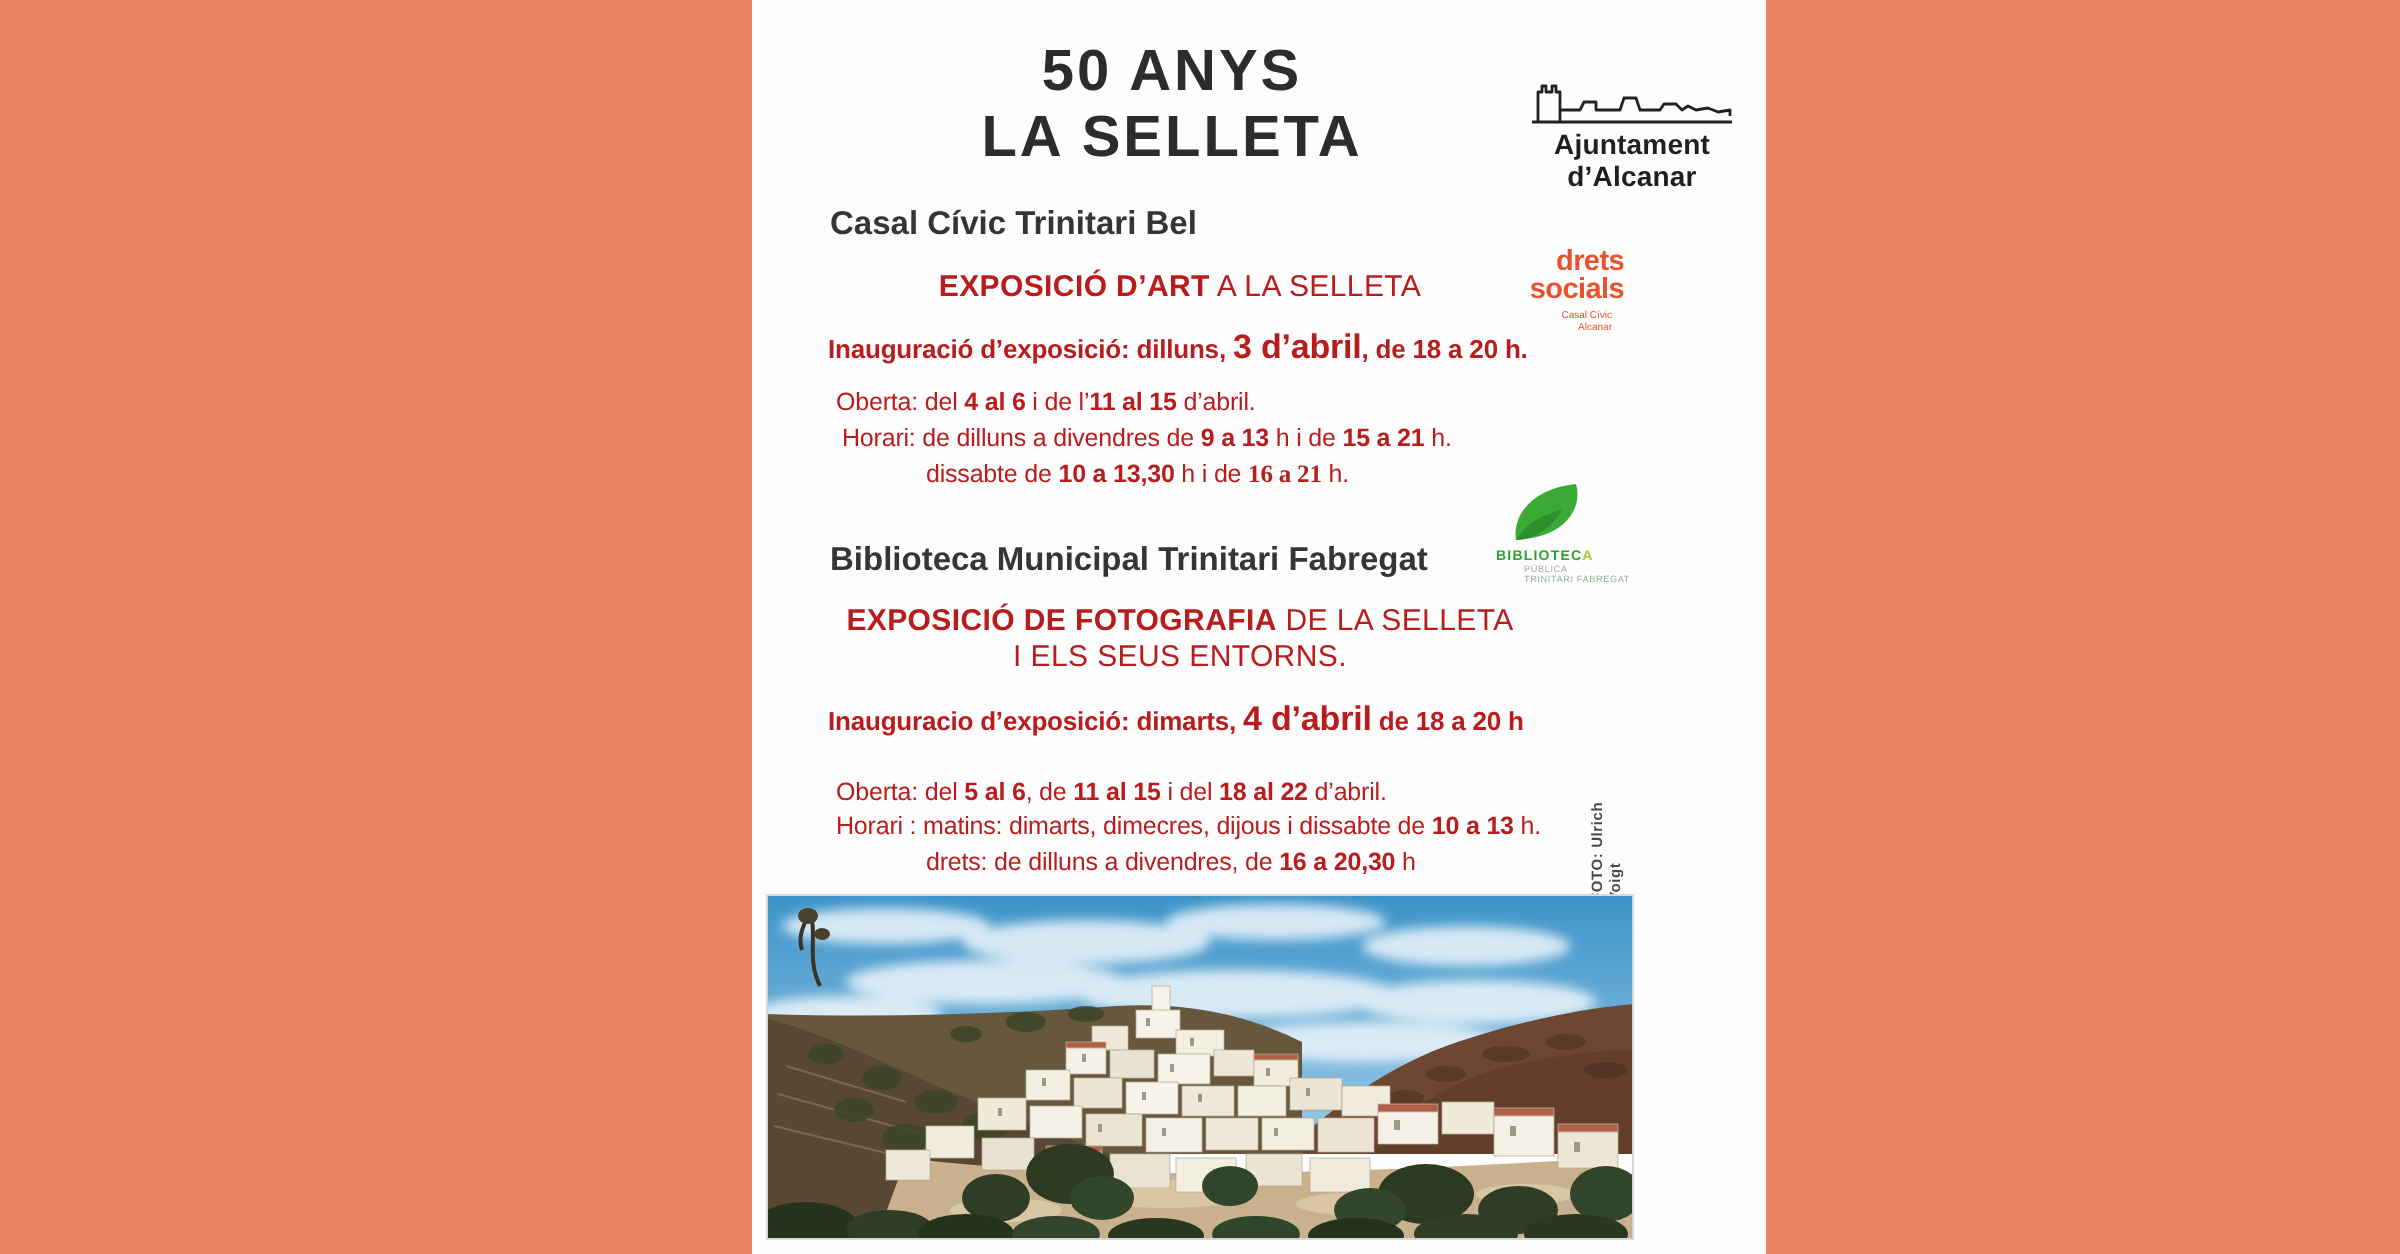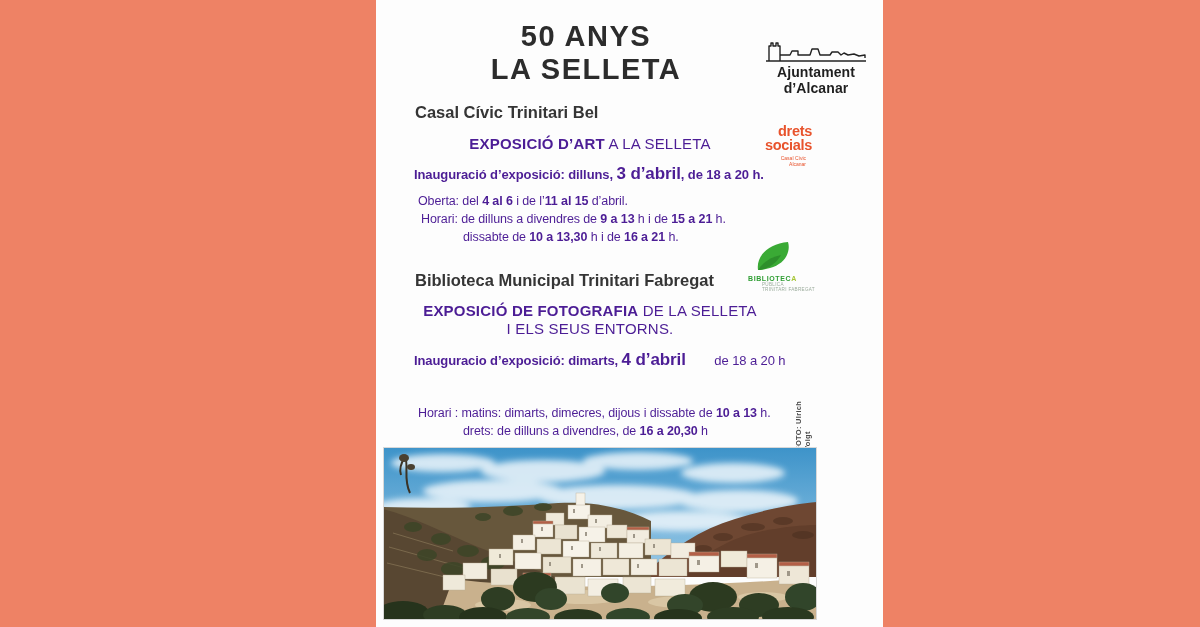--- a/index.html
+++ b/index.html
@@ -20,21 +20,21 @@
   }
   
   .ajt{position:absolute;right:6px;top:40px;width:122px;text-align:center;}
   .ajt svg{display:block;margin:0 auto;}
   .ajt-label{font-size:14px;font-weight:bold;color:#1f1f1f;letter-spacing:0.1px;}
   
   .sec-heading{position:absolute;left:39px;font-size:16.5px;font-weight:bold;color:#353535;white-space:nowrap;}
   .h-casal{top:103px;}
   .h-bib{top:271px;}
   
-  .line{position:absolute;font-size:12.5px;color:#4c1d95;white-space:nowrap;letter-spacing:-0.1px;}
+  .line{position:absolute;font-size:12.5px;color:#b91c1c;white-space:nowrap;letter-spacing:-0.1px;}
   .expo{font-size:15px;letter-spacing:0.2px;width:350px;text-align:center;left:39px;}
   .casal-expo{top:135px;}
   .inaug{font-weight:bold;font-size:13px;}
   .casal-inaug{top:164px;left:38px;}
   .casal-oberta{top:194px;left:42px;}
   .casal-horari1{top:212px;left:45px;}
   .casal-horari2{top:230px;left:87px;}
   .bib-expo1{top:302px;}
   .bib-expo2{top:320px;}
   .bib-inaug{top:350px;left:38px;}
@@ -82,21 +82,21 @@
       </svg>
     </span>
     <div class="ajt-label">Ajuntament d’Alcanar</div>
   </div>
 
   <div class="sec-heading h-casal">Casal Cívic Trinitari Bel</div>
   <div class="line expo casal-expo"><span style="font-weight: bold;">EXPOSICIÓ D’ART</span><span> A LA SELLETA</span></div>
   <div class="line inaug casal-inaug"><span style="font-weight: bold;">Inauguració d’exposició: dilluns, </span><span class="seg-big" style="font-weight: bold;">3 d’abril</span><span style="font-weight: bold;">, de 18 a 20 h.</span></div>
   <div class="line casal-oberta"><span>Oberta:  del </span><span style="font-weight: bold;">4 al 6</span><span> i de l’</span><span style="font-weight: bold;">11 al 15</span><span> d’abril.</span></div>
   <div class="line casal-horari1"><span>Horari:  de dilluns a divendres de </span><span style="font-weight: bold;">9 a 13</span><span> h i de </span><span style="font-weight: bold;">15 a 21</span><span> h.</span></div>
-  <div class="line casal-horari2"><span>dissabte de </span><span style="font-weight: bold;">10 a 13,30</span><span> h i de </span><span style="font-weight: bold;">16 a 21</span><span> h.</span></div>
+  <div class="line casal-horari2"><span>dissabte de </span><span style="font-weight: bold;">10 a 13,30</span><span> h i de </span><span style="font-weight: bold; font-family: Liberation Serif, serif;">16 a 21</span><span> h.</span></div>
 
   <div class="drets">
     <div class="drets-main">drets</div>
     <div class="drets-main">socials</div>
     <div class="drets-sub">
       <div>Casal Cívic</div>
       <div>Alcanar</div>
     </div>
   </div>
 
@@ -111,21 +111,22 @@
     </span>
     <div class="biblogo-title"><span style="color: rgb(47, 158, 51);">BIBLIOTEC</span><span style="color: rgb(167, 198, 54);">A</span></div>
     <div class="biblogo-sub">
       <div>PÚBLICA</div>
       <div>TRINITARI FABREGAT</div>
     </div>
   </div>
 
   <div class="line expo bib-expo1"><span style="font-weight: bold;">EXPOSICIÓ DE FOTOGRAFIA</span><span> DE LA SELLETA</span></div>
   <div class="line expo bib-expo2">I ELS SEUS ENTORNS.</div>
-  <div class="line inaug bib-inaug"><span style="font-weight: bold;">Inauguracio d’exposició:  dimarts, </span><span class="seg-big" style="font-weight: bold;">4 d’abril</span><span style="font-weight: normal; padding-left: 25px;"> de 18 a 20 h</span></div>
+  <div class="line inaug bib-inaug"><span style="font-weight: bold;">Inauguracio d’exposició:  dimarts, </span><span class="seg-big" style="font-weight: bold;">4 d’abril</span><span style="font-weight: bold;"> de 18 a 20 h</span></div>
+  <div class="line bib-oberta"><span>Oberta:  del </span><span style="font-weight: bold;">5 al 6</span><span>, de </span><span style="font-weight: bold;">11 al 15</span><span> i del </span><span style="font-weight: bold;">18 al 22</span><span> d’abril.</span></div>
   <div class="line bib-horari1"><span>Horari :  matins: dimarts, dimecres, dijous i dissabte de </span><span style="font-weight: bold;">10 a 13</span><span> h.</span></div>
   <div class="line bib-horari2"><span>drets: de dilluns a divendres, de </span><span style="font-weight: bold;">16 a 20,30</span><span> h</span></div>
 
   <div class="credit">FOTO: Ulrich Voigt</div>
 
   <div class="photo">
     <svg width="434" height="173" viewBox="0 0 434 173">
       <defs>
         <linearGradient id="skyg" x1="0" y1="0" x2="0" y2="1">
           <stop offset="0" stop-color="#3d93c9"></stop>

